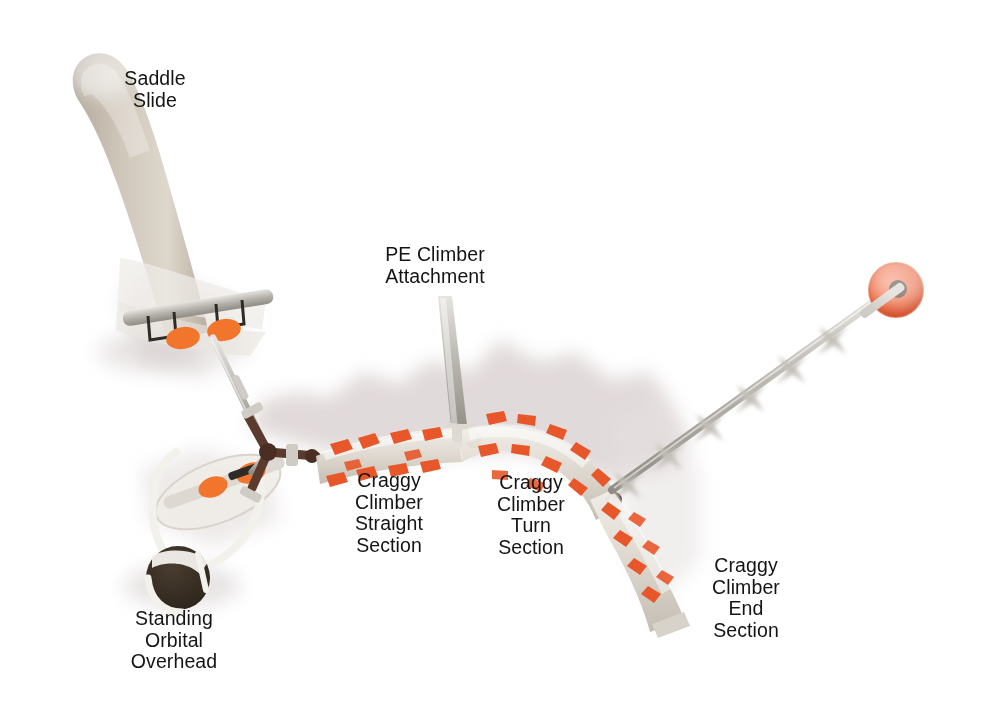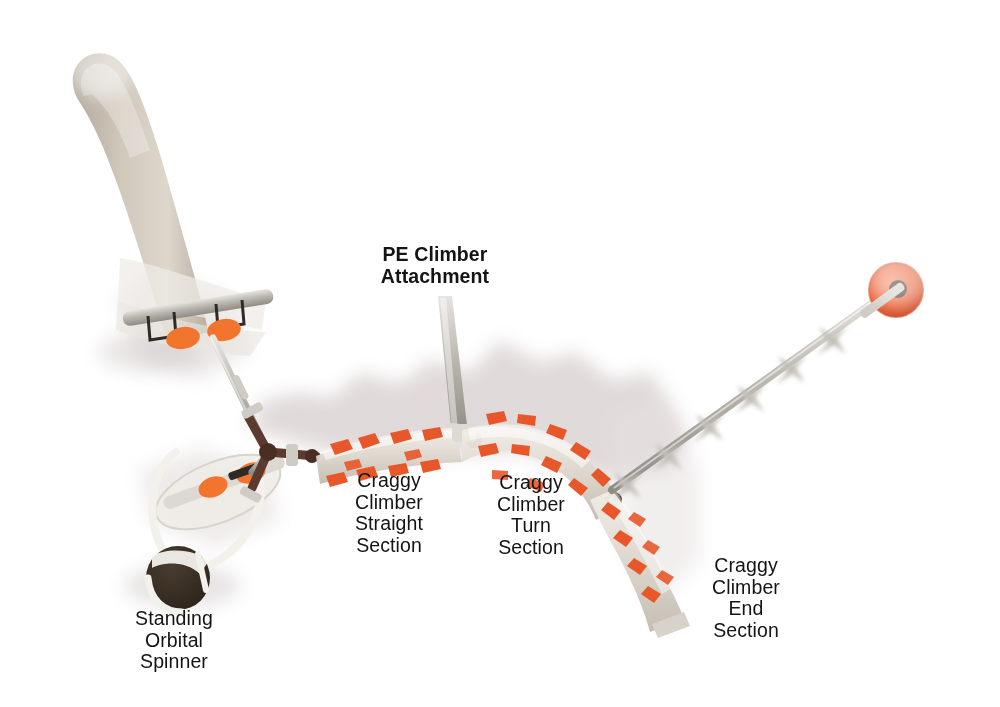--- a/index.html
+++ b/index.html
@@ -200,37 +200,39 @@
       <circle cx="898" cy="289" r="4" fill="#6b5a4a"></circle>
       <rect x="856" y="296" width="52" height="9" rx="4" transform="rotate(-36 882 300)" fill="#cfcbc5"></rect>
     </g>
 
     <g opacity="0.5" filter="url(#blurSoft)">
       <ellipse cx="900" cy="278" rx="34" ry="30" fill="#ffffff"></ellipse>
       <ellipse cx="100" cy="70" rx="34" ry="28" fill="#ffffff"></ellipse>
     </g>
   </svg>
 
-
-  <div class="label" style="left:355px;top:244px;width:160px;font-weight:bold;">PE Climber
+  <div class="label" style="left:100px;top:68px;width:110px;">Saddle
+Slide</div>
+
+  <div class="label" style="left:355px;top:244px;width:160px;">PE Climber
 Attachment</div>
 
 
   <div class="label" style="left:330px;top:470px;width:118px;">Craggy
 Climber
 Straight
 Section</div>
 
   <div class="label" style="left:475px;top:472px;width:112px;">Craggy
 Climber
 Turn
 Section</div>
 
   <div class="label" style="left:690px;top:555px;width:112px;">Craggy
 Climber
 End
 Section</div>
 
   <div class="label" style="left:112px;top:608px;width:124px;">Standing
 Orbital
-Spinner</div>
+Overhead</div>
 
 </div>
 
 </body></html>

